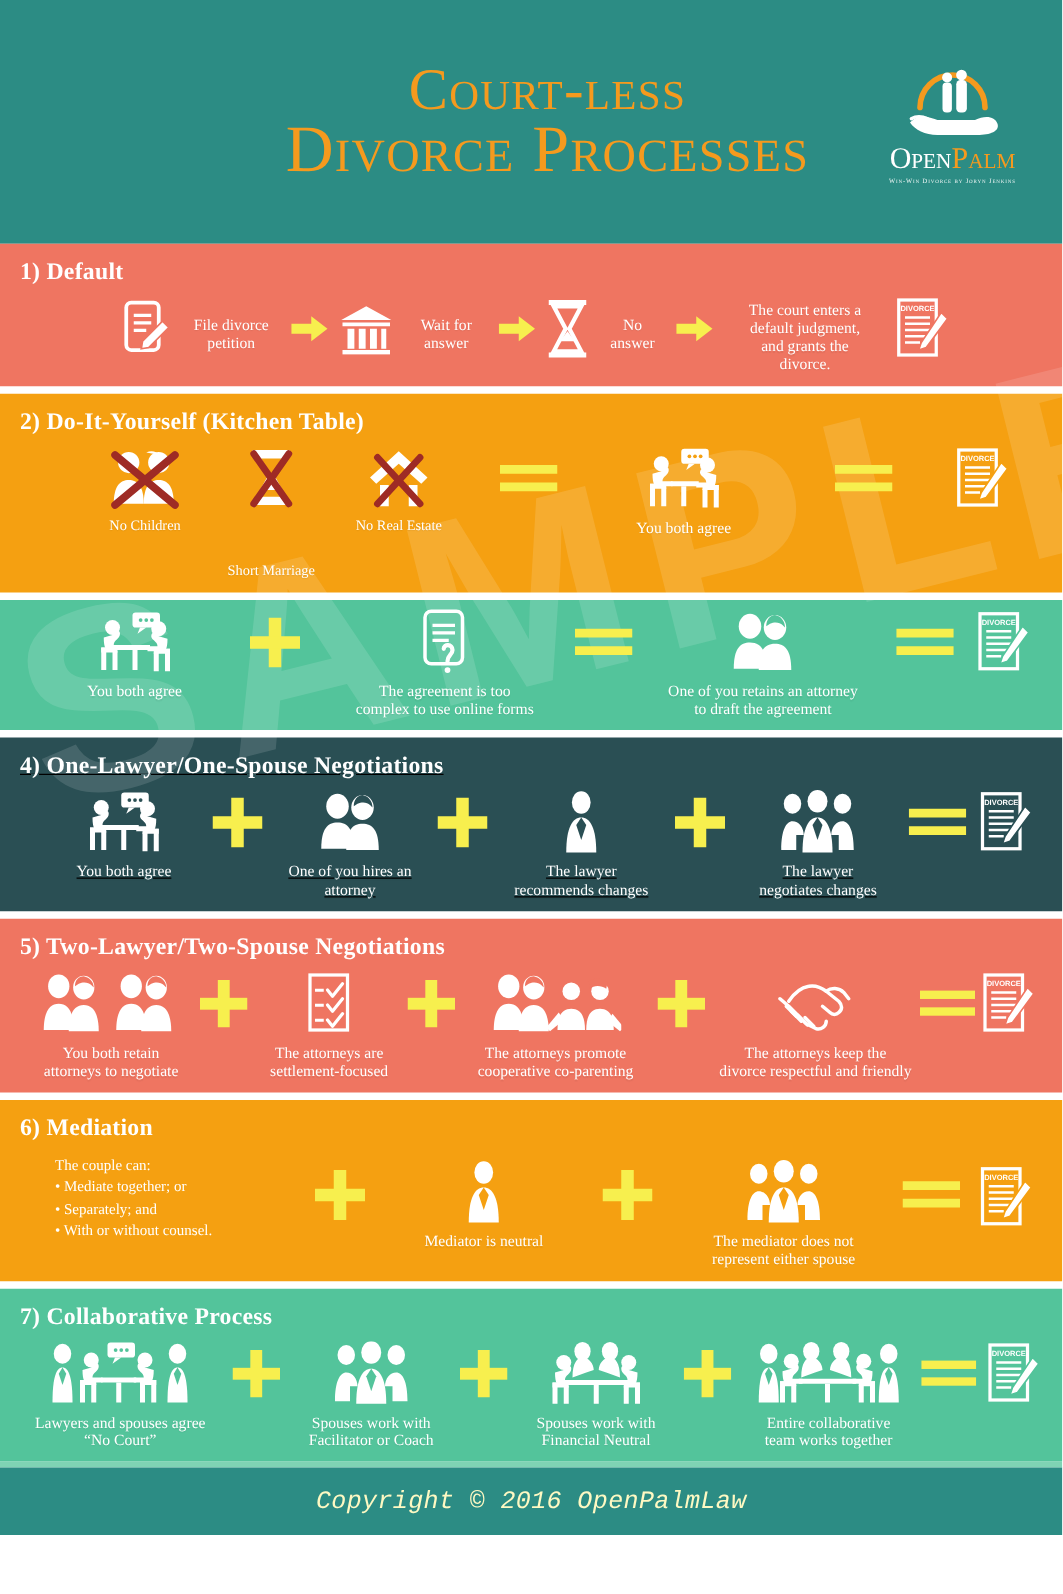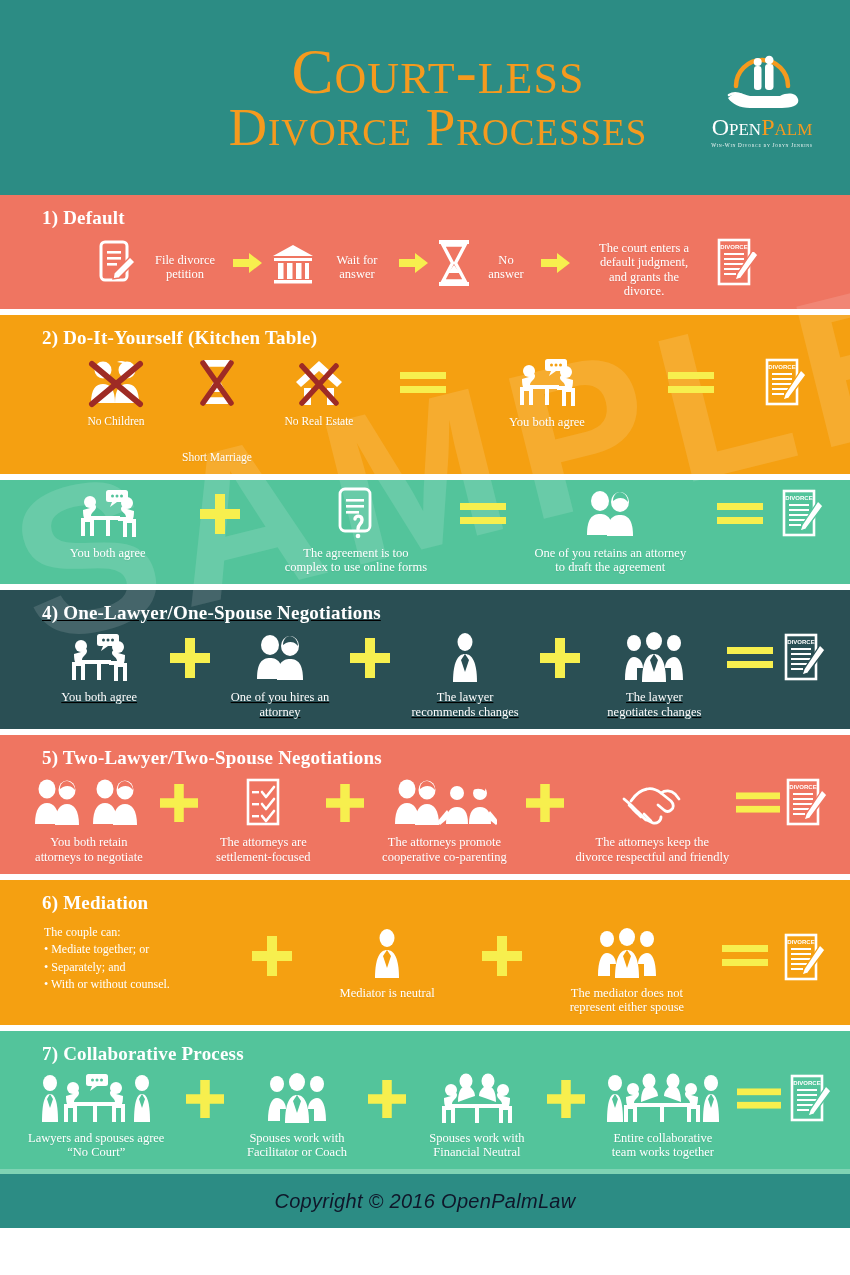--- a/index.html
+++ b/index.html
@@ -15,21 +15,21 @@
     position:relative;height:195px;background:#2c8c84;
     display:flex;align-items:center;justify-content:center;
   }
   .header-title{
     text-align:center;color:#f59a1e;
     font-family:"Liberation Serif", serif;
     font-weight:normal;line-height:0.96;
     letter-spacing:1px;
     margin-left:26px;
   }
-  .header-title .l1{display:block;font-size:63px;font-variant:small-caps;}
+  .header-title .l1{display:block;font-size:47px;font-variant:small-caps;}
   .header-title .l2{display:block;font-size:53px;font-variant:small-caps;}
 
   .logo{
     position:absolute;right:22px;top:52px;width:132px;height:110px;
     display:flex;flex-direction:column;align-items:center;justify-content:flex-start;
   }
   .logo-mark{position:relative;width:92px;height:62px;}
   .logo-word{
     color:#ffffff;font-family:"Liberation Serif",serif;
     font-size:24px;font-variant:small-caps;letter-spacing:0px;line-height:1;
@@ -46,21 +46,21 @@
   .band-gap{height:6px;background:#ffffff;}
   .b-red{background:#ef7561;}
   .b-orange{background:#f5a011;}
   .b-green{background:#53c49b;}
   .b-dark{background:#2a4f54;text-decoration:underline;}
 
   .band-title{
     position:relative;z-index:3;
     color:#ffffff;font-family:"Liberation Serif",serif;
     font-size:19px;font-weight:bold;
-    padding:12px 0 0 42px;letter-spacing:.2px;
+    padding:12px 0 0 16px;letter-spacing:.2px;
   }
   .b-orange .band-title,.b-green .band-title{color:#ffffff;}
 
   .row{
     position:relative;z-index:3;
     display:flex;align-items:flex-start;justify-content:center;
     padding:6px 14px 10px 14px;gap:0;
   }
   .cell{
     display:flex;flex-direction:column;align-items:center;justify-content:flex-start;
@@ -96,21 +96,21 @@
     color:rgba(255,255,255,0.13);
     transform:rotate(-14deg);transform-origin:left top;
     white-space:nowrap;
   }
 
   
   .footer{
     height:54px;background:#2c8c84;display:flex;align-items:center;justify-content:center;
   }
   .footer-text{
-    color:#0f172a;font-family:Liberation Sans, sans-serif;
+    color:#fef9c3;font-family:Liberation Mono, monospace;
     font-style:italic;font-size:20px;letter-spacing:.3px;
   }
   .footer-strip{height:5px;background:#7fd3b4;}
 </style>
 </head>
 <body>
 
 <div class="page">
 
   <div class="watermark">

